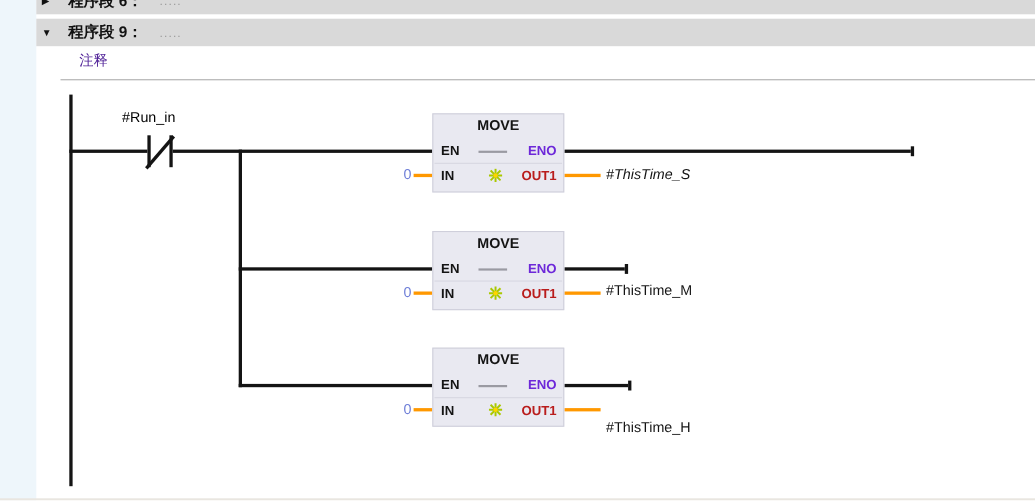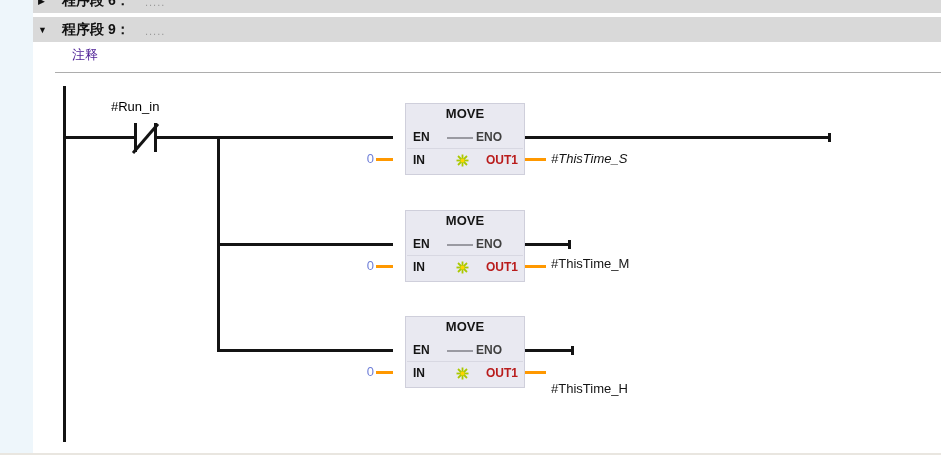--- a/index.html
+++ b/index.html
@@ -30,28 +30,28 @@
   
   .contact-label{position:absolute;left:111px;top:99px;font-size:13px;color:#000000;white-space:nowrap;}
   .contact-bar{position:absolute;top:123px;width:3px;height:29px;background:#141414;}
   .contact-slash{position:absolute;left:130px;top:119px;}
 
   
   .in-value{position:absolute;left:330px;width:44px;text-align:right;font-size:13px;color:#6f7fd8;}
   .out-operand{position:absolute;left:551px;font-size:13px;color:#141414;white-space:nowrap;}
 
   
-  .move-block{position:absolute;left:393px;width:120px;height:72px;background:#e9e9f1;border:1px solid #cfcfdb;box-sizing:border-box;margin-left:12px;}
+  .move-block{position:absolute;left:393px;width:120px;height:72px;background:#e9e9f1;border:1px solid #cfcfdb;box-sizing:border-box;}
   .block-title{position:absolute;left:0;right:0;top:2px;text-align:center;font-size:13px;font-weight:bold;color:#141414;}
   .pin{position:absolute;font-size:12px;font-weight:bold;white-space:nowrap;}
-  .en-row{position:absolute;left:0;right:16px;top:25px;height:16px;text-align:center;}
+  .en-row{position:absolute;left:0;right:0;top:25px;height:16px;text-align:center;}
   .io-row{position:absolute;left:0;right:0;top:48px;height:16px;}
   .pin.l{left:7px;top:1px;color:#141414;}
   .pin.r{right:6px;top:1px;color:#b91c1c;}
-  .pin.eno{color:#404040;}
+  .pin.eno{color:#6d28d9;}
   .eno-dash{position:absolute;left:41px;top:8px;width:26px;height:2px;background:#9a9aa2;}
   .row-sep{position:absolute;left:1px;right:1px;top:44px;height:1px;background:#d8d8e2;}
   .star{position:absolute;left:50px;top:1px;width:13px;height:13px;}
 </style>
 </head>
 <body>
 
 <div class="screen">
   <div class="gutter"></div>
 

